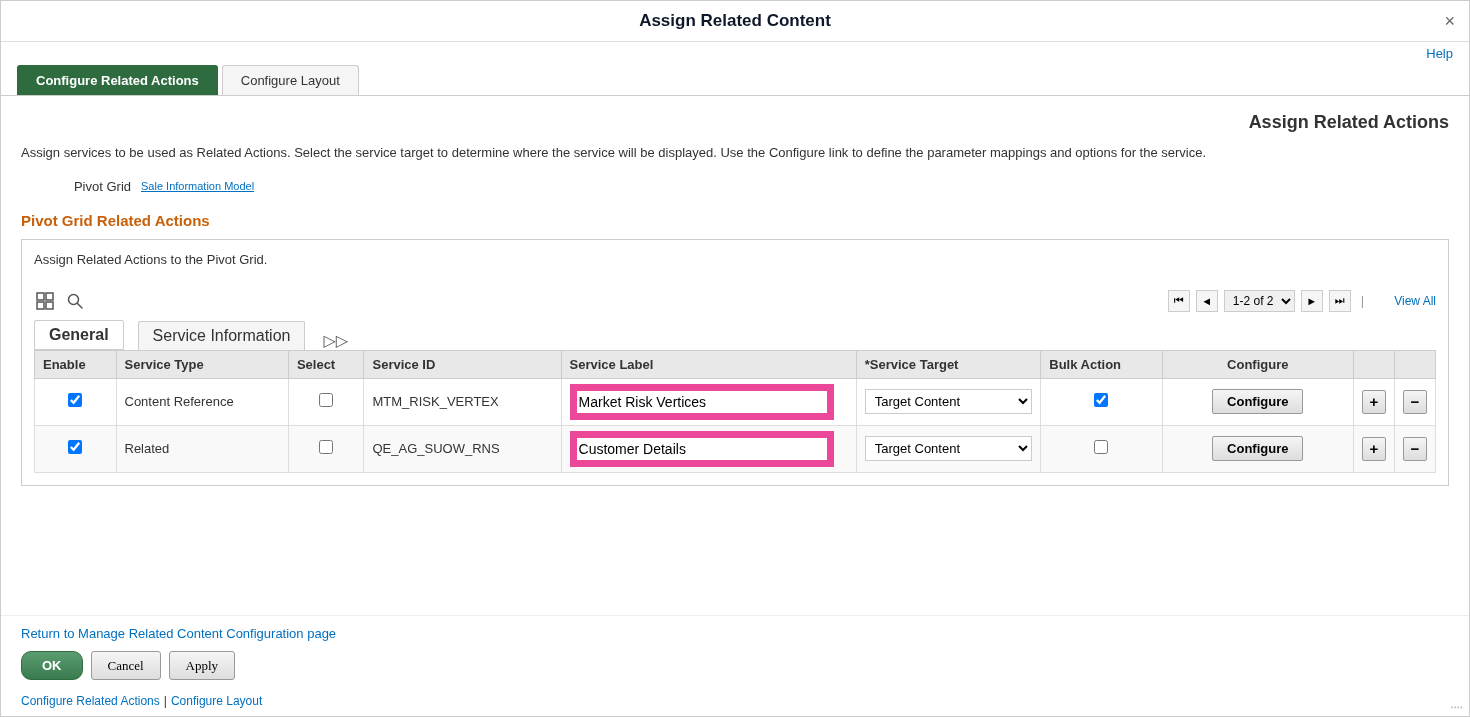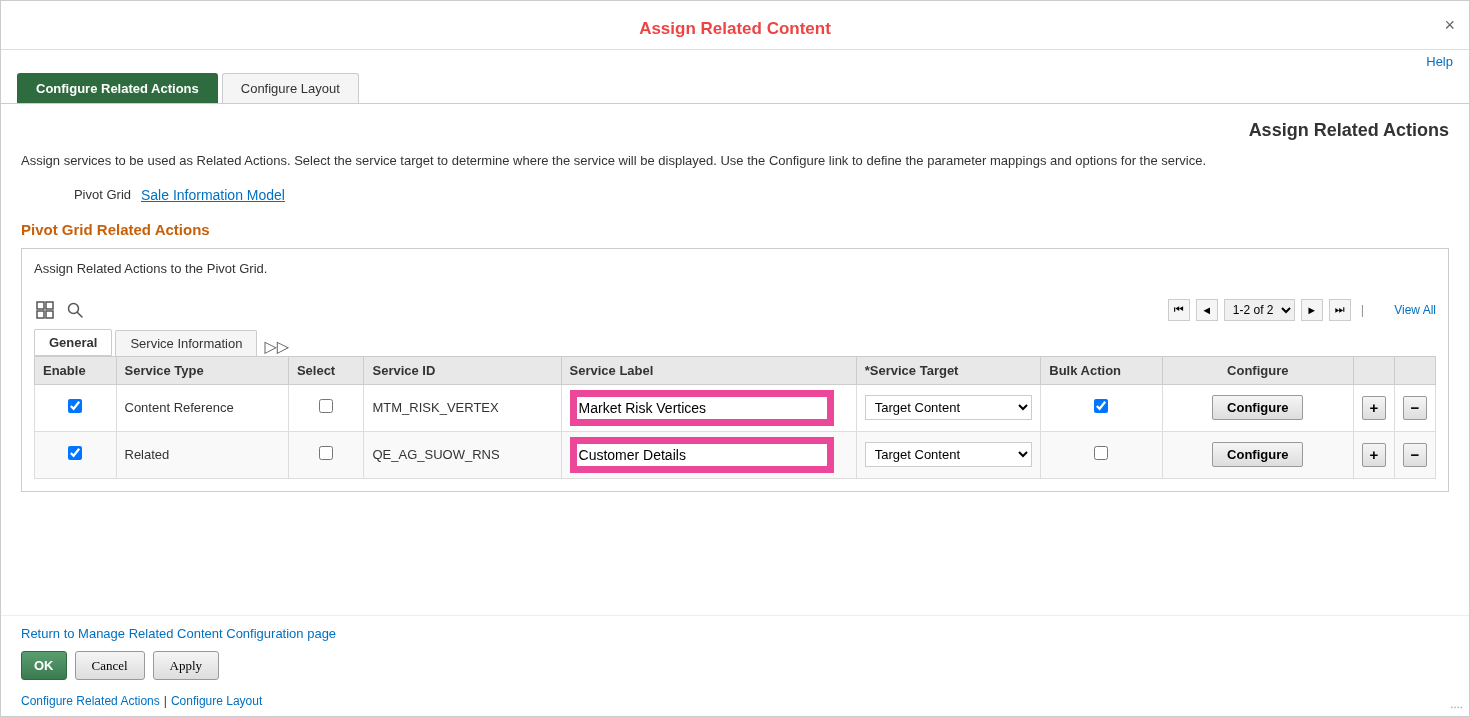--- a/index.html
+++ b/index.html
@@ -18,24 +18,23 @@
       background: #fff;
       border-bottom: 1px solid #ddd;
       padding: 10px 16px;
       display: flex;
       align-items: center;
       justify-content: center;
       position: relative;
     }
 
     .modal-title {
-      color: #ef4444;
+      color: #0f172a;
       font-size: 17px;
       font-weight: bold;
-      margin-top: 8px;
     }
 
     .modal-close {
       position: absolute;
       right: 14px;
       top: 50%;
       transform: translateY(-50%);
       font-size: 18px;
       color: #666;
       cursor: pointer;
@@ -114,21 +113,21 @@
       margin-right: 10px;
       font-weight: normal;
       min-width: 110px;
       text-align: right;
     }
 
     .pivot-grid-link {
       color: #0070c0;
       text-decoration: underline;
       cursor: pointer;
-      font-size: 14px;
+      font-size: 11px;
     }
 
     .section-title {
       font-size: 15px;
       font-weight: bold;
       color: #c8600a;
       margin-bottom: 10px;
     }
 
     .grid-container {
@@ -205,23 +204,23 @@
       display: flex;
       align-items: flex-end;
       margin-bottom: 0;
     }
 
     .inner-tab {
       padding: 5px 14px;
       border: 1px solid #ccc;
       border-bottom: none;
       cursor: pointer;
-      font-size: 13px;
+      font-size: 16px;
       background: #f5f5f5;
-      margin-right: 3px;
+      margin-right: 14px;
       border-radius: 2px 2px 0 0;
     }
 
     .inner-tab.active {
       background: #fff;
       border-bottom: 1px solid #fff;
       font-weight: bold;
       border-color: #ccc;
     }
 
@@ -317,28 +316,28 @@
       margin-bottom: 10px;
     }
 
     .action-buttons {
       display: flex;
       gap: 8px;
       margin-bottom: 10px;
     }
 
     .ok-btn {
-      padding: 6px 12px;
+      padding: 6px 20px;
       background: linear-gradient(to bottom, #5a9e6f, #3a7a50);
       color: #fff;
       border: 1px solid #2e6b3e;
       cursor: pointer;
       font-size: 13px;
       font-weight: bold;
-      border-radius: 3px;
+      border-radius: 10px;
       text-align: right;
     }
 
     .cancel-btn, .apply-btn {
       padding: 4px 16px;
       background: linear-gradient(to bottom, #f5f5f5, #ddd);
       border: 1px solid #999;
       cursor: pointer;
       font-size: 13px;
       border-radius: 3px;

